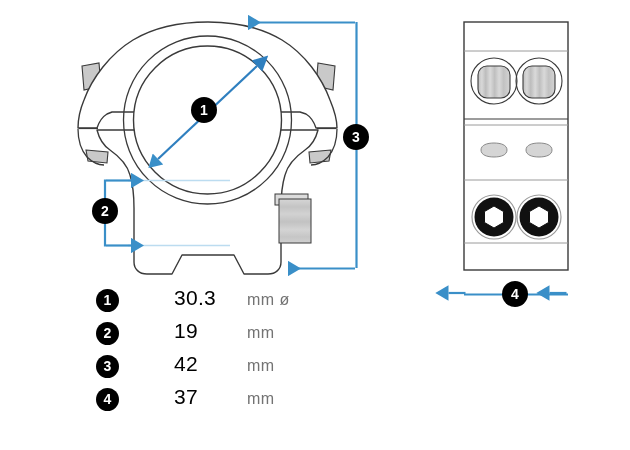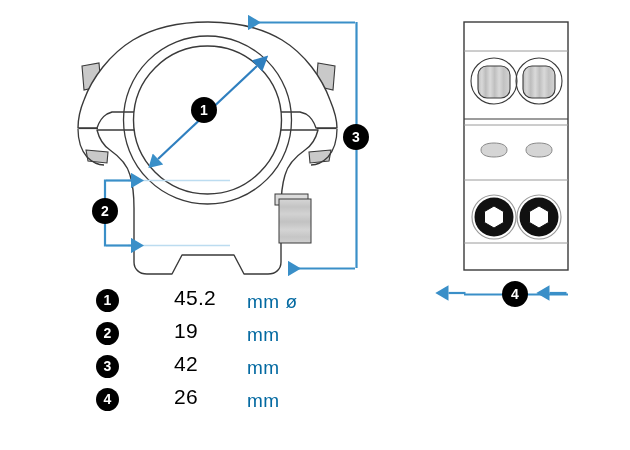--- a/index.html
+++ b/index.html
@@ -55,22 +55,22 @@
     top: 0px;
     font-size: 21px;
     color: #000000;
     font-family: "Liberation Sans", sans-serif;
     letter-spacing: 0.3px;
   }
   .unit {
     position: absolute;
     left: 151px;
     top: 5px;
-    font-size: 19px;
-    color: #0369a1;
+    font-size: 16px;
+    color: #737373;
     font-family: "Liberation Sans", sans-serif;
     letter-spacing: 0.5px;
   }
   .dim-label {
     font-family: "Liberation Sans", sans-serif;
     font-size: 14px;
     font-weight: bold;
     fill: #ffffff;
   }
 </style>
@@ -232,37 +232,37 @@
         <circle cx="515" cy="294" r="13" fill="#000000"></circle>
         <text class="dim-label" x="515" y="299" text-anchor="middle">4</text>
       </g>
     </g>
   </svg>
 
   <div class="legend">
 
     <div class="legend-row">
       <div class="badge">1</div>
-      <div class="value">45.2</div>
+      <div class="value">30.3</div>
       <div class="unit">mm ø</div>
     </div>
 
     <div class="legend-row">
       <div class="badge">2</div>
       <div class="value">19</div>
       <div class="unit">mm</div>
     </div>
 
     <div class="legend-row">
       <div class="badge">3</div>
       <div class="value">42</div>
       <div class="unit">mm</div>
     </div>
 
     <div class="legend-row">
       <div class="badge">4</div>
-      <div class="value">26</div>
+      <div class="value">37</div>
       <div class="unit">mm</div>
     </div>
 
   </div>
 
 </div>
 
 </body></html>

